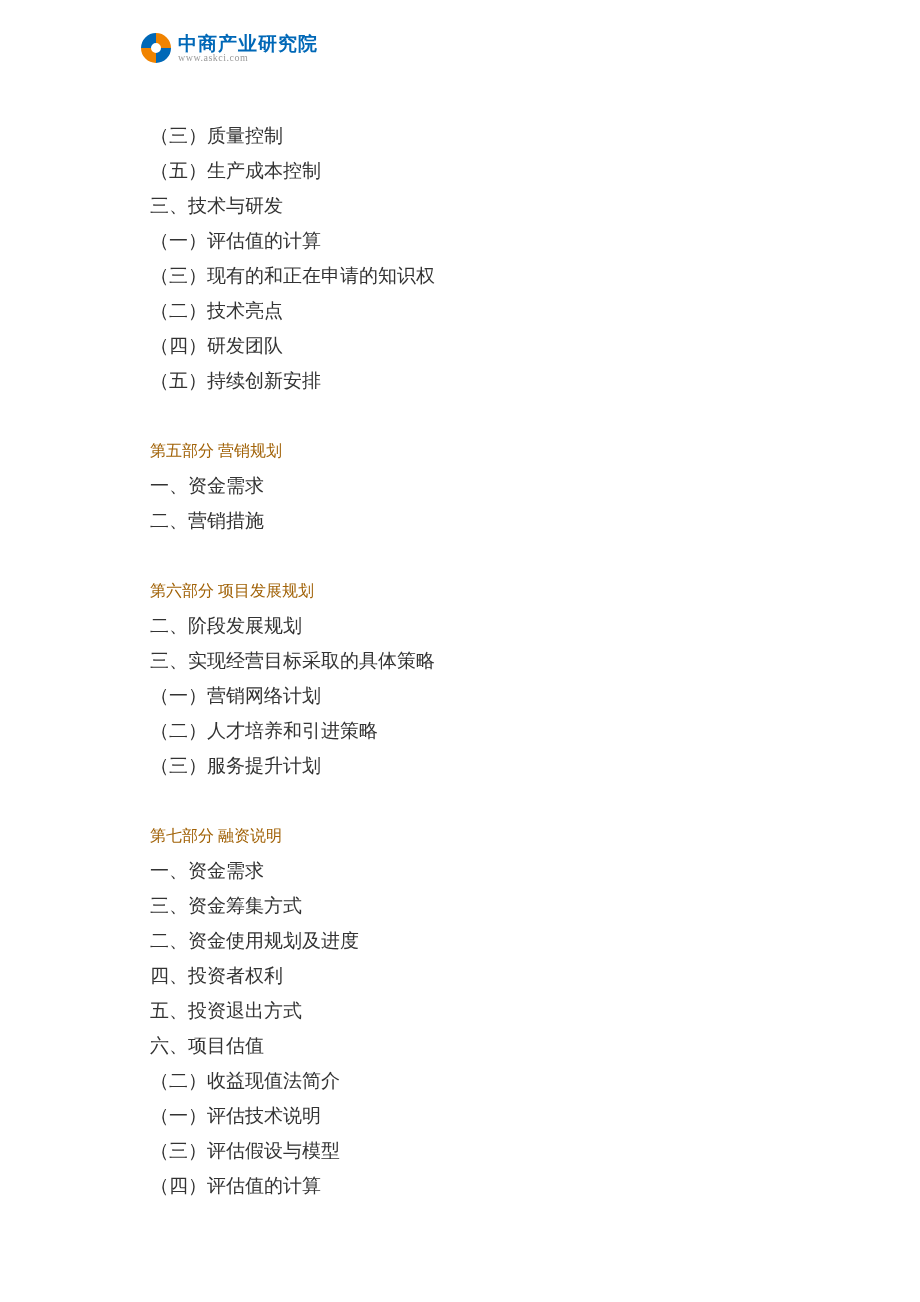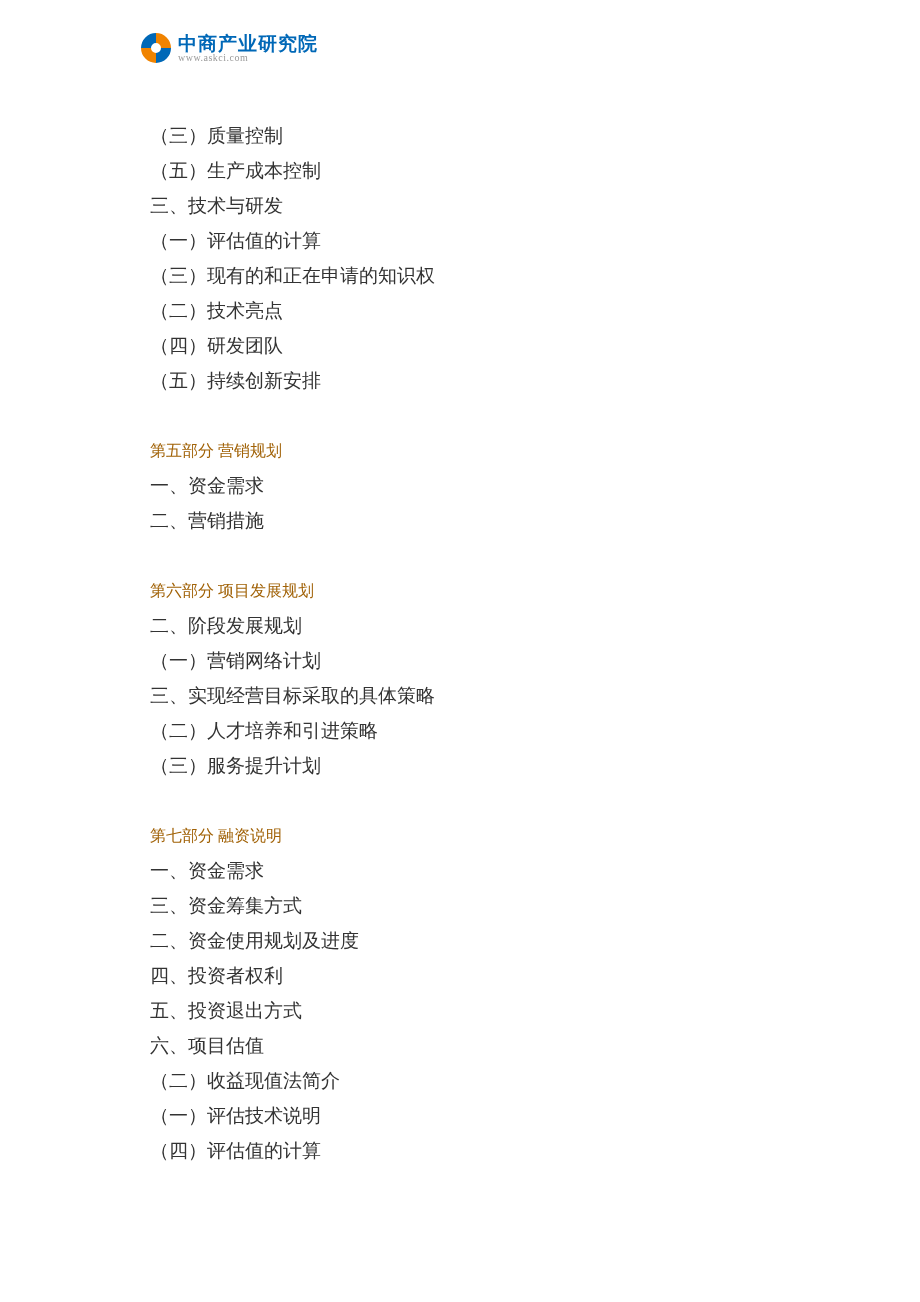--- a/index.html
+++ b/index.html
@@ -98,28 +98,29 @@
   <div class="toc-line">（二）技术亮点</div>
   <div class="toc-line">（四）研发团队</div>
   <div class="toc-line">（五）持续创新安排</div>
   <div class="spacer"></div>
   <div class="section-header">第五部分  营销规划</div>
   <div class="toc-line">一、资金需求</div>
   <div class="toc-line">二、营销措施</div>
   <div class="spacer"></div>
   <div class="section-header">第六部分  项目发展规划</div>
   <div class="toc-line">二、阶段发展规划</div>
+  <div class="toc-line">三、实现经营目标采取的具体策略</div>
   <div class="toc-line">（一）营销网络计划</div>
-  <div class="toc-line">三、实现经营目标采取的具体策略</div>
   <div class="toc-line">（二）人才培养和引进策略</div>
   <div class="toc-line">（三）服务提升计划</div>
   <div class="spacer"></div>
   <div class="section-header">第七部分  融资说明</div>
   <div class="toc-line">一、资金需求</div>
   <div class="toc-line">三、资金筹集方式</div>
   <div class="toc-line">二、资金使用规划及进度</div>
   <div class="toc-line">四、投资者权利</div>
   <div class="toc-line">五、投资退出方式</div>
   <div class="toc-line">六、项目估值</div>
   <div class="toc-line">（二）收益现值法简介</div>
   <div class="toc-line">（一）评估技术说明</div>
+  <div class="toc-line">（三）评估假设与模型</div>
   <div class="toc-line">（四）评估值的计算</div>
 </div>
 
 </body></html>

